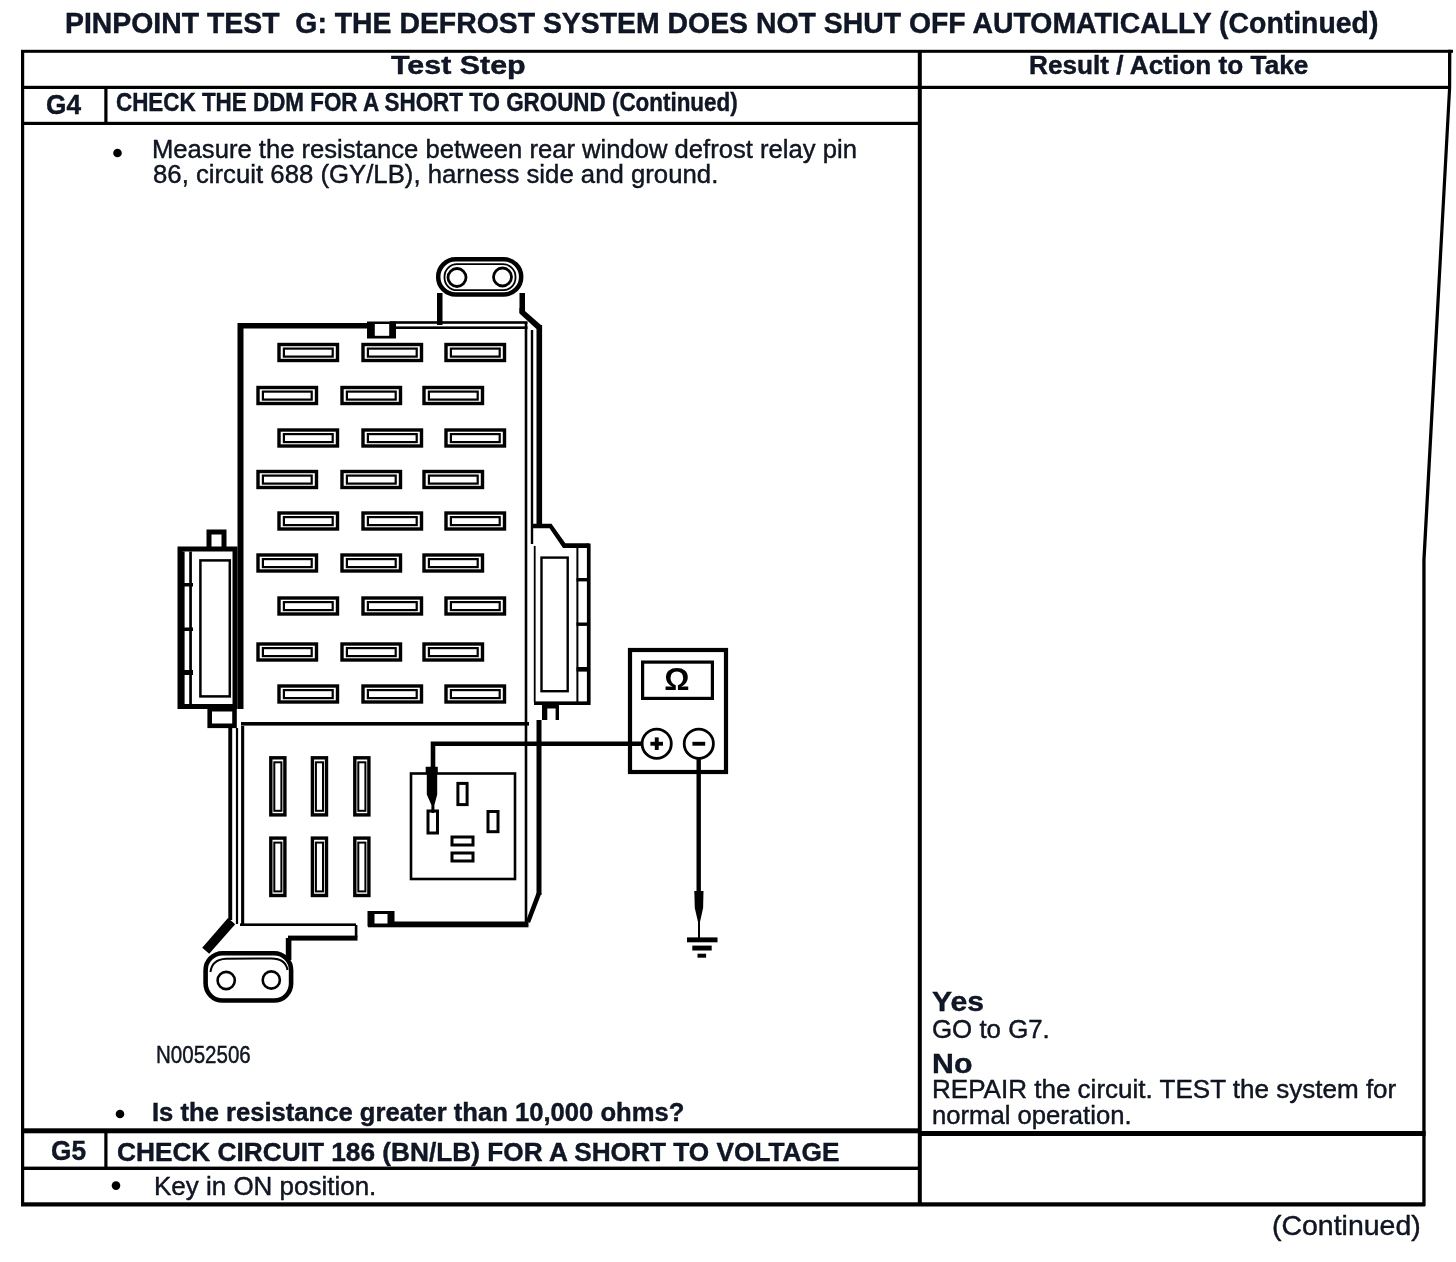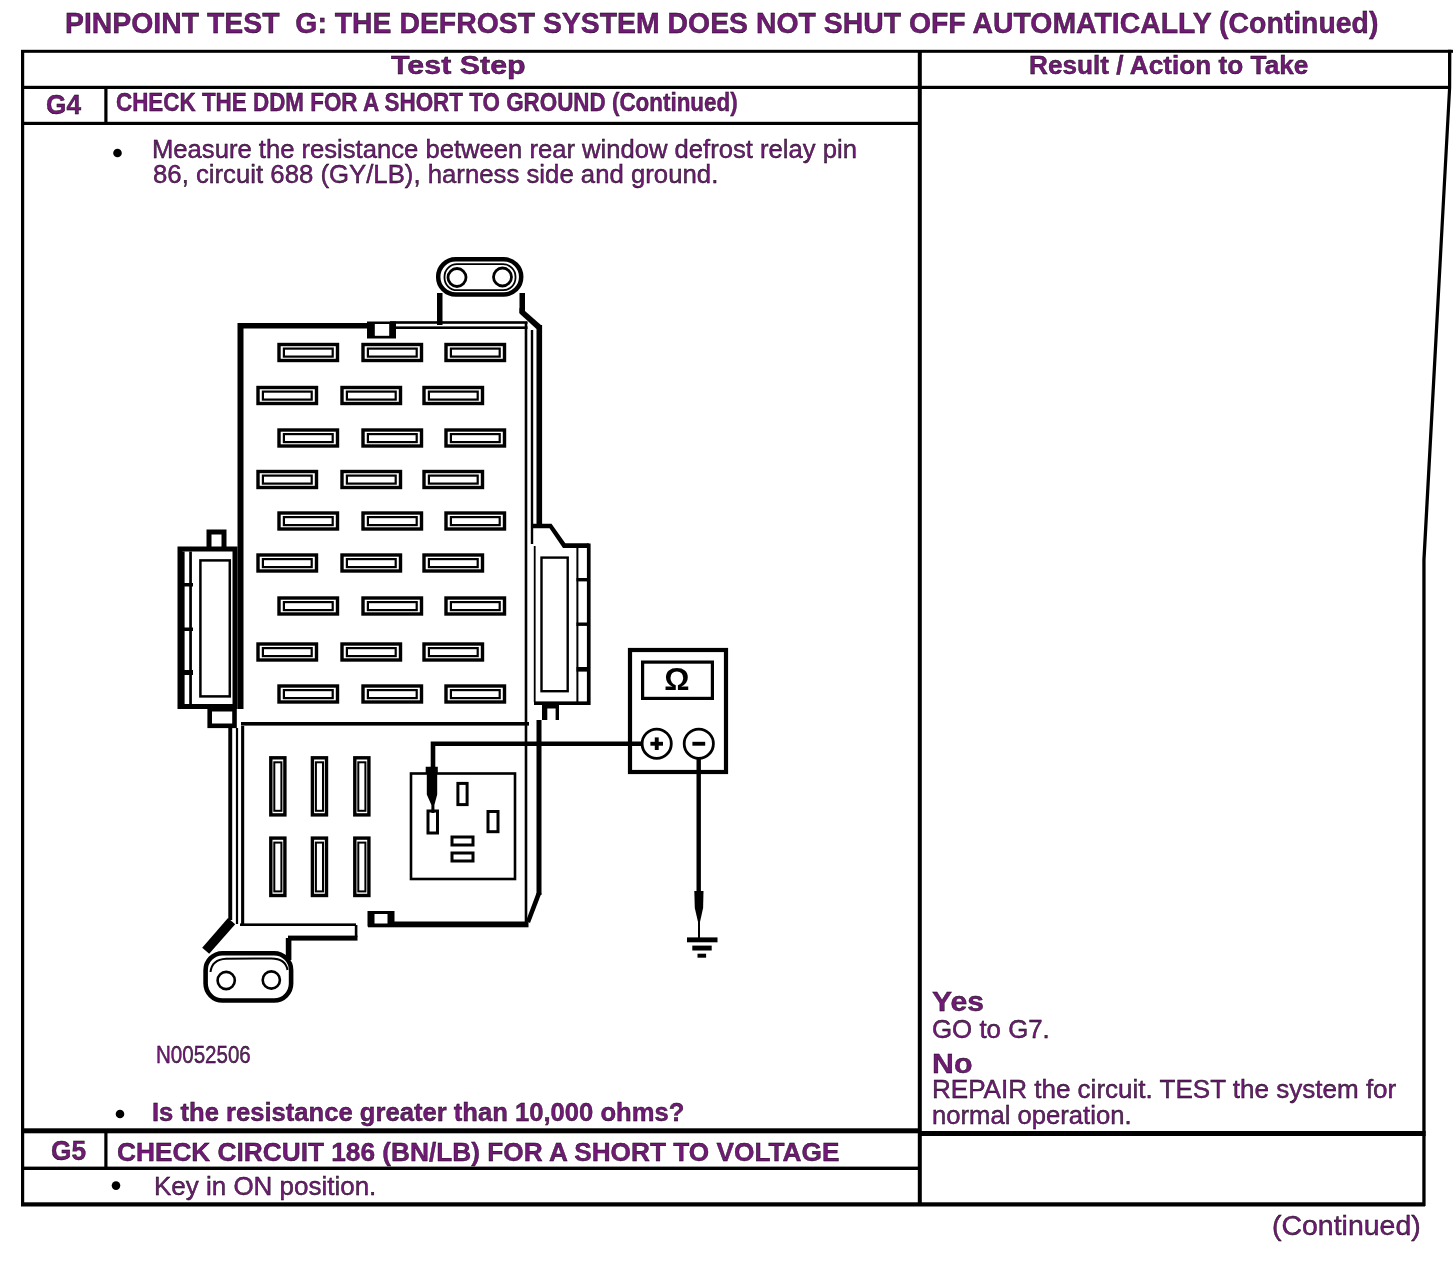--- a/index.html
+++ b/index.html
@@ -1,17 +1,17 @@
 <!DOCTYPE html>
 <html><head>
 <meta charset="utf-8">
 <style>
   html,body{margin:0;padding:0;background:#fff;}
   #page{position:relative;width:1456px;height:1262px;background:#fff;overflow:hidden;
-        font-family:"Liberation Sans",sans-serif;color:#701a75;border-radius:16px;}
+        font-family:"Liberation Sans",sans-serif;color:#0f172a;border-radius:16px;}
   .t{position:absolute;white-space:nowrap;line-height:1;transform-origin:left top;-webkit-text-stroke:0.38px #000;}
   .b{font-weight:bold;}
 </style>
 </head>
 <body>
 <div id="page">
 
 <div class="t b" id="title" style="left:65px;top:9.2px;font-size:29px;transform:scaleX(0.979);">PINPOINT TEST&nbsp; G: THE DEFROST SYSTEM DOES NOT SHUT OFF AUTOMATICALLY (Continued)</div>
 
 <div class="t b" id="hdr1" style="left:390.5px;top:51.5px;font-size:26px;transform:scaleX(1.17);">Test Step</div>

